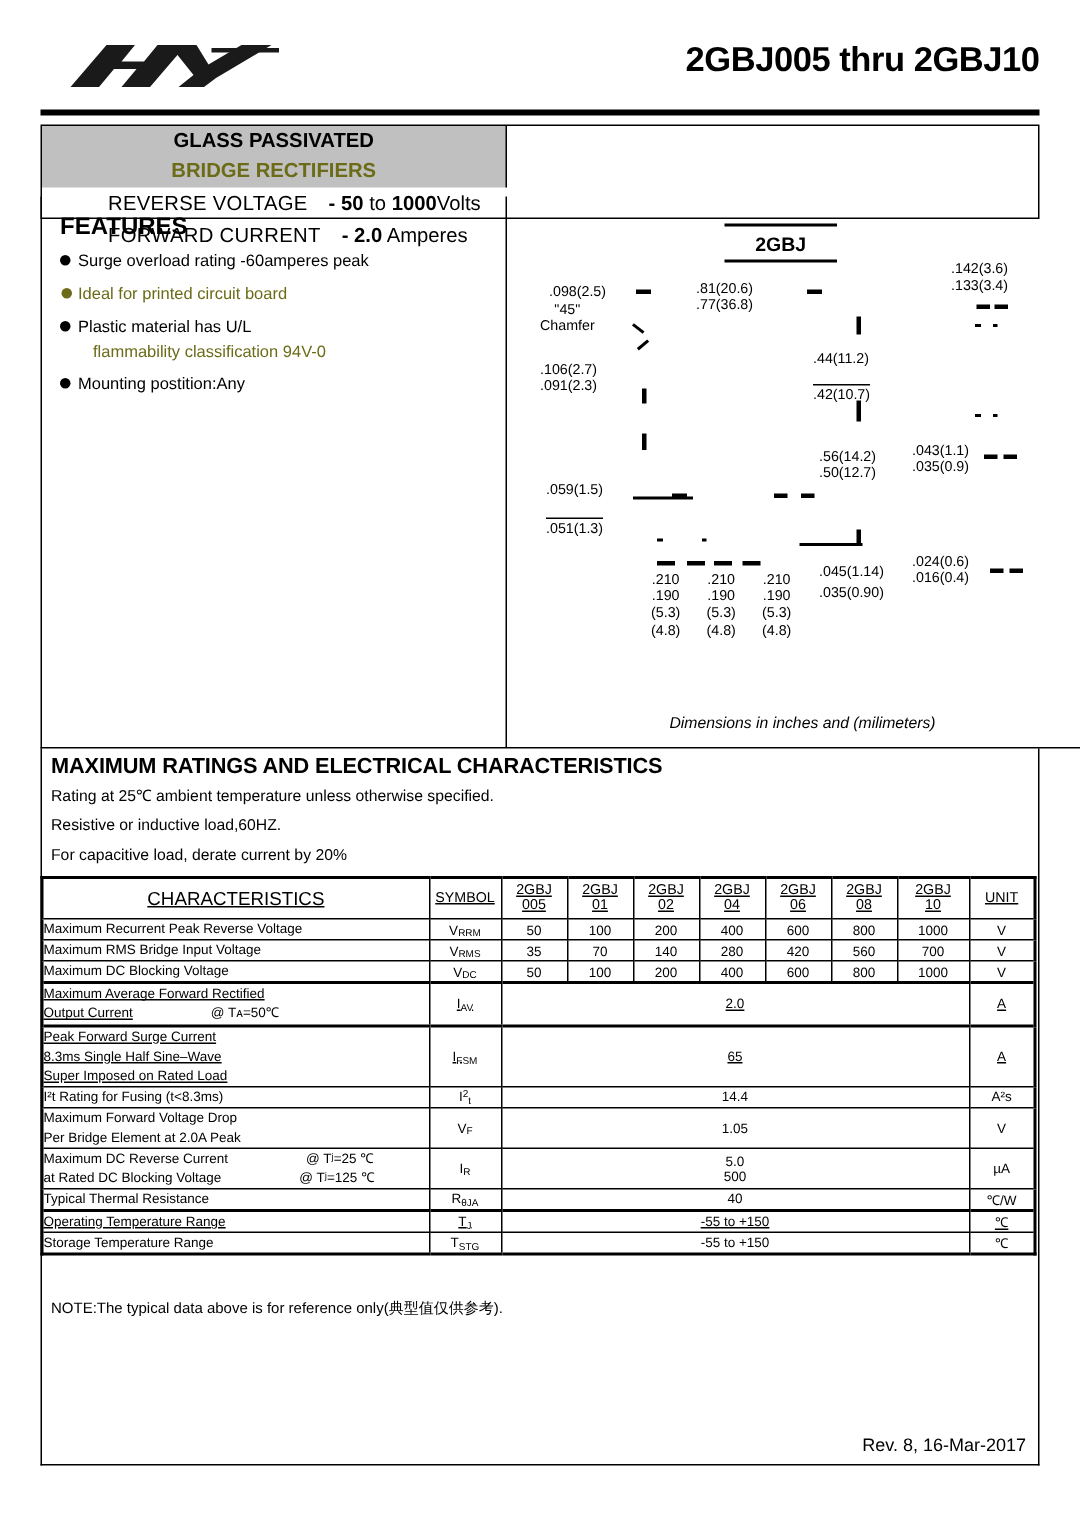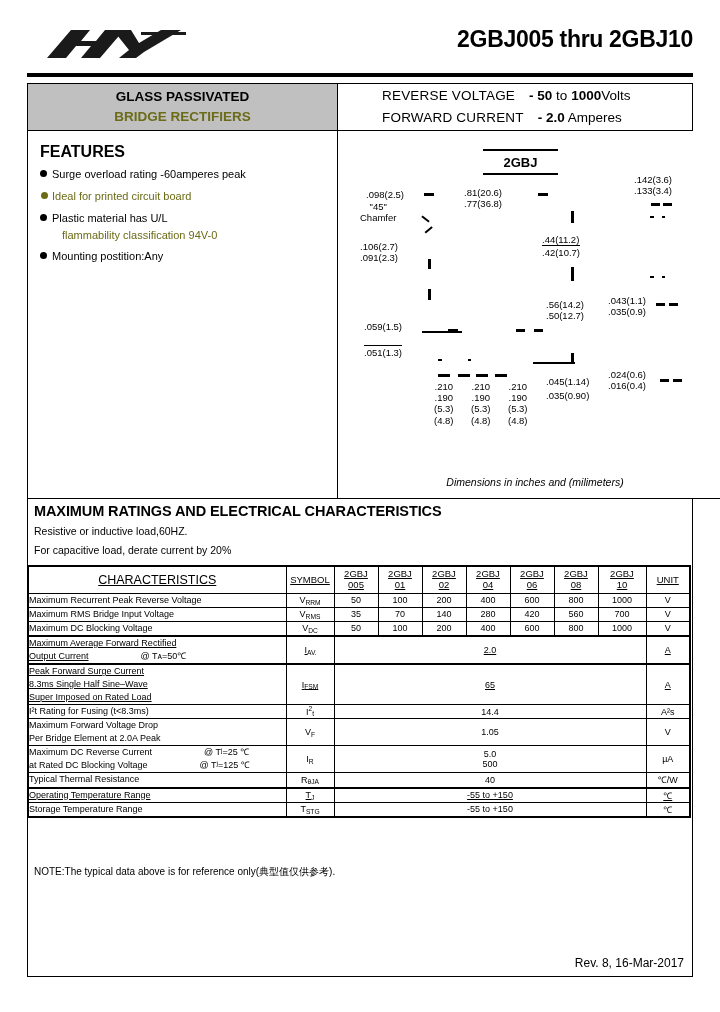--- a/index.html
+++ b/index.html
@@ -44,24 +44,25 @@
     position: absolute;
     left: 27px; top: 73px;
     width: 666px; height: 4px;
     background: #000;
   }
 
   
   .topbox {
     position: absolute;
     left: 27px; top: 83px;
-    width: 666px; height: 48px;
+    width: 666px; height: 63px;
     border: 1.5px solid #000;
     box-sizing: border-box;
     display: flex;
+    flex-direction: column;
   }
   .topbox-left {
     width: 310px;
     background: #c0c0c0;
     border-right: 1.5px solid #000;
     box-sizing: border-box;
     display: flex;
     flex-direction: column;
     justify-content: center;
     align-items: center;
@@ -321,21 +322,21 @@
         <span>.142(3.6)</span>
         <span>.133(3.4)</span>
       </div>
       <div class="tick" style="left:313px; top:72px; width:9px; height:2.5px;"></div>
       <div class="tick" style="left:325px; top:72px; width:9px; height:2.5px;"></div>
       <div class="tick" style="left:312px; top:85px; width:4px; height:2px;"></div>
       <div class="tick" style="left:324px; top:85px; width:3px; height:2px;"></div>
 
       <div class="tick" style="left:233px; top:80px; width:2.5px; height:12px;"></div>
       <div class="dim bar" style="left:204px; top:103px;">
-        <span style="display:block; padding-bottom:0;">.44(11.2)</span>
+        <span style="display:block; padding-bottom:11px;">.44(11.2)</span>
         <span style="display:block; padding-top:1px;">.42(10.7)</span>
       </div>
       <div class="tick" style="left:233px; top:136px; width:2.5px; height:14px;"></div>
 
       <div class="dim frac" style="left:22px; top:110px;">
         <span>.106(2.7)</span>
         <span>.091(2.3)</span>
       </div>
       <div class="tick" style="left:90px; top:128px; width:2.5px; height:10px;"></div>
       <div class="tick" style="left:90px; top:158px; width:2.5px; height:11px;"></div>
@@ -401,20 +402,21 @@
         <span style="display:block">.045(1.14)</span>
         <span style="display:block; margin-top:3px;">.035(0.90)</span>
       </div>
 
       <div class="dimcap">Dimensions in inches and (milimeters)</div>
     </div>
   </div>
 
   <div class="ratebox">
     <div class="rate-title">MAXIMUM RATINGS AND ELECTRICAL CHARACTERISTICS</div>
+    <div class="rate-note">Rating at 25℃ ambient temperature unless otherwise specified.</div>
     <div class="rate-note">Resistive or inductive load,60HZ.</div>
     <div class="rate-note">For capacitive load, derate current by 20%</div>
 
     <table class="spec">
       <colgroup>
         <col style="width:258px">
           <col style="width:48px">
         <col style="width:44px">
           <col style="width:44px">
           <col style="width:44px">

